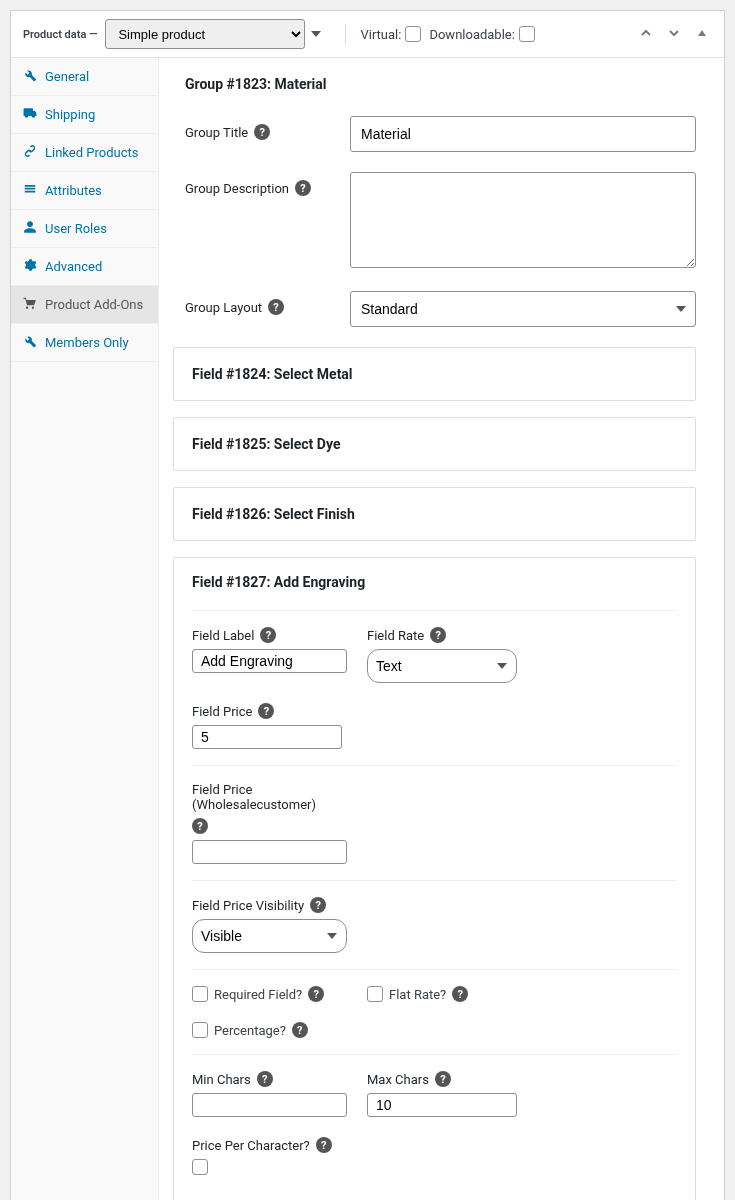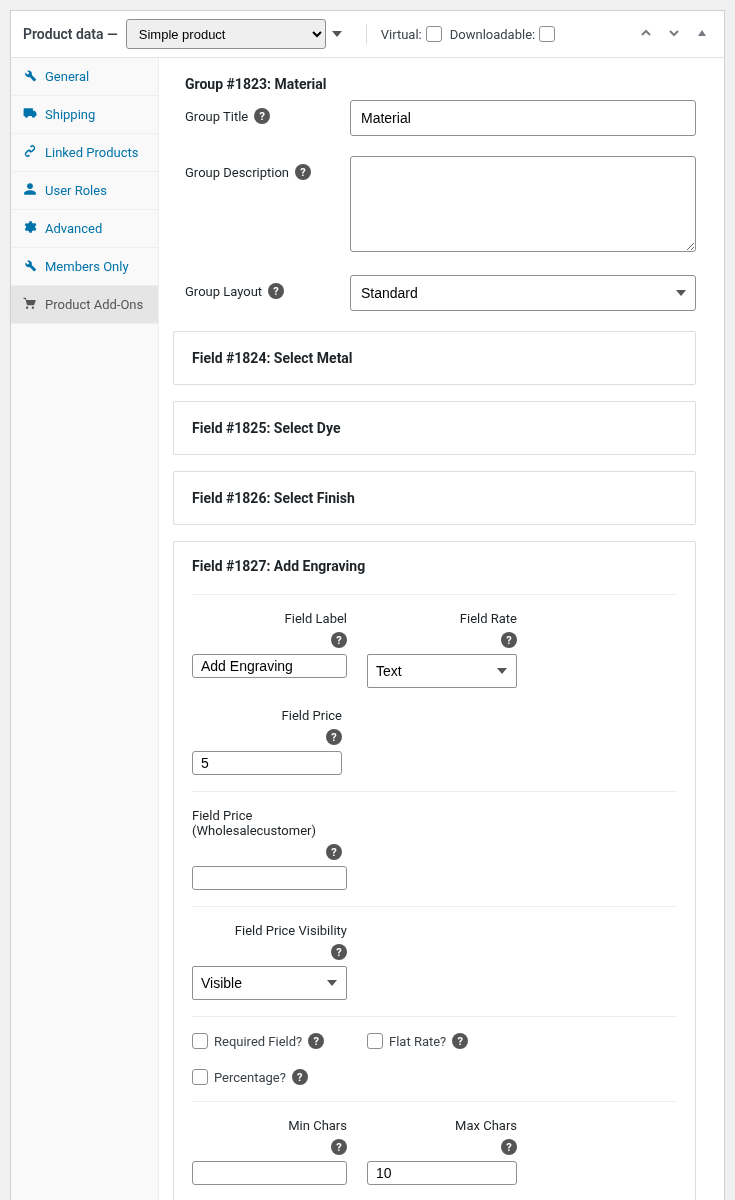--- a/index.html
+++ b/index.html
@@ -1,55 +1,55 @@
 <!DOCTYPE html>
 <html><head>
 <meta charset="utf-8">
 <style>
   * { box-sizing: border-box; margin: 0; padding: 0; }
   body { background:#f0f0f1; font-family:-apple-system,BlinkMacSystemFont,"Segoe UI",Roboto,sans-serif; font-size:13px; color:#3c434a; padding:10px; }
   .panel { background:#fff; border:1px solid #ccd0d4; max-width:715px; margin:0 auto; }
   
   .pd-head { display:flex; align-items:center; padding:8px 12px; border-bottom:1px solid #e2e4e7; gap:8px; }
-  .pd-head .title { font-weight:600; font-size:14px; white-space:nowrap; }
+  .pd-head .title { font-weight:600; font-size:11px; white-space:nowrap; }
   .pd-type { height:30px; width:200px; border:1px solid #8c8f94; border-radius:3px; padding:0 8px; font-size:13px; }
   .divider { width:1px; height:20px; background:#ddd; margin:0 6px; }
   .chk-lbl { font-size:13px; display:flex; align-items:center; gap:4px; }
   .chk { width:16px; height:16px; border:1px solid #8c8f94; border-radius:3px; }
   .spacer { flex:1; }
   .hdr-icn { color:#787c82; cursor:pointer; padding:2px 4px; }
   
   .pd-body { display:flex; }
   .sidebar { width:148px; background:#f9f9f9; border-right:1px solid #eee; }
   .sb-item { display:flex; align-items:center; gap:8px; padding:10px 12px; border-bottom:1px solid #eee; color:#0073aa; cursor:pointer; font-size:13px; }
   .sb-item.active { background:#e5e5e5; color:#555; }
   .sb-item.active .sb-icn { color:#555; }
   .sb-icn { width:14px; flex-shrink:0; }
   .content { flex:1; padding:14px 28px 30px 14px; }
-  .grp-title { font-size:14px; font-weight:700; color:#1d2327; margin:4px 0 8px 12px; }
+  .grp-title { font-size:14px; font-weight:700; color:#1d2327; margin:4px 0 24px 12px; }
   
   .g-row { display:flex; align-items:flex-start; margin:0 0 20px 12px; }
   .g-lbl { width:165px; padding-top:8px; font-size:13px; color:#1d2327; display:flex; align-items:center; gap:6px; }
   .g-ctrl { flex:1; }
   .txt, .sel { width:100%; height:36px; border:1px solid #8c8f94; border-radius:3px; padding:0 10px; font-size:14px; background:#fff; }
   .ta { width:100%; height:96px; border:1px solid #8c8f94; border-radius:3px; padding:8px 10px; font-size:14px; resize:both; }
   .help { display:inline-flex; width:16px; height:16px; background:#555; color:#fff; border-radius:50%; font-size:11px; align-items:center; justify-content:center; font-weight:bold; }
   
   .fld-card { border:1px solid #ddd; border-radius:2px; margin:14px 0 16px 0; padding:16px 18px; }
   .fld-card.collapsed { padding:18px; }
   .fld-head { font-size:14px; font-weight:700; color:#1d2327; }
   .fld-body { margin-top:20px; }
   .fld-grid { display:flex; gap:20px; padding:16px 0; border-bottom:1px solid #eee; flex-wrap:wrap; }
   .fld-grid:last-child { border-bottom:none; }
   .fld-col { display:flex; flex-direction:column; gap:6px; }
   .fld-col.sm { width:155px; }
   .fld-col.md { width:150px; }
-  .fl-lbl { font-size:13px; color:#1d2327; display:flex; align-items:flex-end; gap:6px;flex-direction:column; }
+  .fl-lbl { font-size:13px; color:#1d2327; display:flex; align-items:center; gap:6px; }
   .fl-input { height:24px; border:1px solid #8c8f94; border-radius:3px; padding:0 8px; font-size:14px; width:100%; }
-  .fl-sel { height:34px; border:1px solid #8c8f94; border-radius:2px; padding:0 8px; font-size:14px; width:100%; background:#fff; }
+  .fl-sel { height:34px; border:1px solid #8c8f94; border-radius:12px; padding:0 8px; font-size:14px; width:100%; background:#fff; }
   .chk-row { display:flex; align-items:center; gap:6px; }
   .sel-wrap { position:relative; }
   .sel-wrap::after { content:""; position:absolute; right:10px; top:50%; width:0; height:0; border-left:5px solid transparent; border-right:5px solid transparent; border-top:6px solid #555; transform:translateY(-50%); pointer-events:none; }
   .sel-wrap .sel, .sel-wrap .fl-sel { appearance:none; -webkit-appearance:none; padding-right:28px; }
 </style>
 </head>
 <body>
 
 <div class="panel">
 
@@ -103,41 +103,47 @@
         <span>Shipping</span>
       </div>
       <div class="sb-item">
         <span class="sb-icn"><svg width="14" height="14" viewBox="0 0 24 24" fill="#0073aa">
               <path d="M10 13a5 5 0 0 0 7 0l3-3a5 5 0 0 0-7-7l-1 1 2 2 1-1a2 2 0 1 1 3 3l-3 3a2 2 0 0 1-3 0zM14 11a5 5 0 0 0-7 0l-3 3a5 5 0 0 0 7 7l1-1-2-2-1 1a2 2 0 1 1-3-3l3-3a2 2 0 0 1 3 0z"></path>
             </svg></span>
         <span>Linked Products</span>
       </div>
       <div class="sb-item">
         <span class="sb-icn"><svg width="14" height="14" viewBox="0 0 24 24" fill="#0073aa">
+              <path d="M3 5h18v3H3zm0 5h18v3H3zm0 5h18v3H3z"></path>
+            </svg></span>
+        <span>Attributes</span>
+      </div>
+      <div class="sb-item">
+        <span class="sb-icn"><svg width="14" height="14" viewBox="0 0 24 24" fill="#0073aa">
               <path d="M12 12a5 5 0 1 0 0-10 5 5 0 0 0 0 10zm0 2c-5 0-10 2.5-10 5v3h20v-3c0-2.5-5-5-10-5z"></path>
             </svg></span>
         <span>User Roles</span>
       </div>
       <div class="sb-item">
         <span class="sb-icn"><svg width="14" height="14" viewBox="0 0 24 24" fill="#0073aa">
               <path d="M12 8a4 4 0 1 0 0 8 4 4 0 0 0 0-8zm9 4c0-.6 0-1.1-.1-1.7l2.1-1.6-2-3.5-2.5 1a9 9 0 0 0-2.9-1.7L15 2h-4l-.6 2.6a9 9 0 0 0-2.9 1.7l-2.5-1-2 3.5 2.1 1.6c-.1.6-.1 1.1-.1 1.7s0 1.1.1 1.7L3 15.3l2 3.5 2.5-1a9 9 0 0 0 2.9 1.7L11 22h4l.6-2.6a9 9 0 0 0 2.9-1.7l2.5 1 2-3.5-2.1-1.6c.1-.6.1-1.1.1-1.7z"></path>
             </svg></span>
         <span>Advanced</span>
-      </div>
-      <div class="sb-item">
-        <span class="sb-icn"><svg width="14" height="14" viewBox="0 0 24 24" fill="#0073aa">
-              <path d="M22 19l-7-7c.7-2 .2-4.3-1.4-5.9-1.7-1.7-4.3-2.1-6.4-1.2l3.7 3.7-2.8 2.8-3.7-3.7c-.9 2.1-.5 4.7 1.2 6.4 1.6 1.6 3.9 2.1 5.9 1.4l7 7c.4.4 1 .4 1.4 0l2.1-2.1c.4-.4.4-1 0-1.4z"></path>
-            </svg></span>
-        <span>Members Only</span>
       </div>
       <div class="sb-item active">
         <span class="sb-icn"><svg width="14" height="14" viewBox="0 0 24 24" fill="#555">
               <path d="M7 18a2 2 0 1 0 0 4 2 2 0 0 0 0-4zm10 0a2 2 0 1 0 0 4 2 2 0 0 0 0-4zM7 16h12l3-9H6L5 3H1v2h3l3 11z"></path>
             </svg></span>
         <span>Product Add-Ons</span>
+      </div>
+      <div class="sb-item">
+        <span class="sb-icn"><svg width="14" height="14" viewBox="0 0 24 24" fill="#0073aa">
+              <path d="M22 19l-7-7c.7-2 .2-4.3-1.4-5.9-1.7-1.7-4.3-2.1-6.4-1.2l3.7 3.7-2.8 2.8-3.7-3.7c-.9 2.1-.5 4.7 1.2 6.4 1.6 1.6 3.9 2.1 5.9 1.4l7 7c.4.4 1 .4 1.4 0l2.1-2.1c.4-.4.4-1 0-1.4z"></path>
+            </svg></span>
+        <span>Members Only</span>
       </div>
     </div>
 
     <div class="content">
       <div class="grp-title">Group #1823: Material</div>
 
       <div class="g-row">
         <div class="g-lbl">
           <span>Group Title</span>
           <span class="help">?</span>

